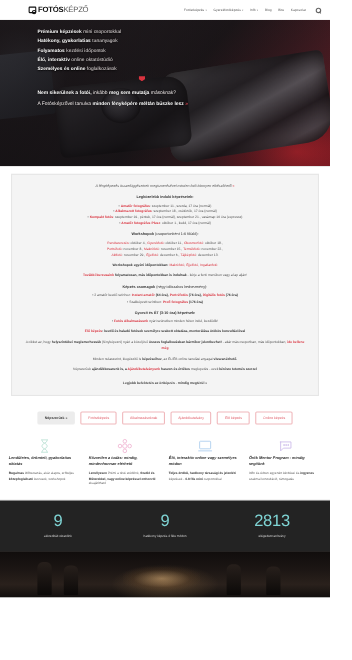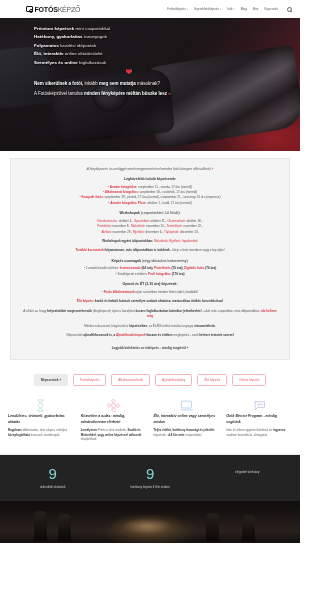--- a/index.html
+++ b/index.html
@@ -417,20 +417,21 @@
   <div class="stats">
     <div class="stat">
       <div class="stat-num">9</div>
       <div class="stat-label">akkreditált oktatóink</div>
     </div>
     <div class="stat">
       <div class="stat-num">9</div>
       <div class="stat-label">hatékony képzés 4 féle módon</div>
     </div>
     <div class="stat">
+      <div class="stat-num">2813</div>
       <div class="stat-label">elégedett tanítvány</div>
     </div>
   </div>
 
   <div class="bottom-photo">
     <div class="bp-glow"></div>
     <div class="bp-fig" style="left:34px;"></div>
     <div class="bp-fig" style="left:58px; top:13px; height:27px;"></div>
     <div class="bp-fig" style="left:206px; top:12px; height:28px;"></div>
     <div class="bp-fig" style="left:242px; top:14px; height:26px;"></div>

